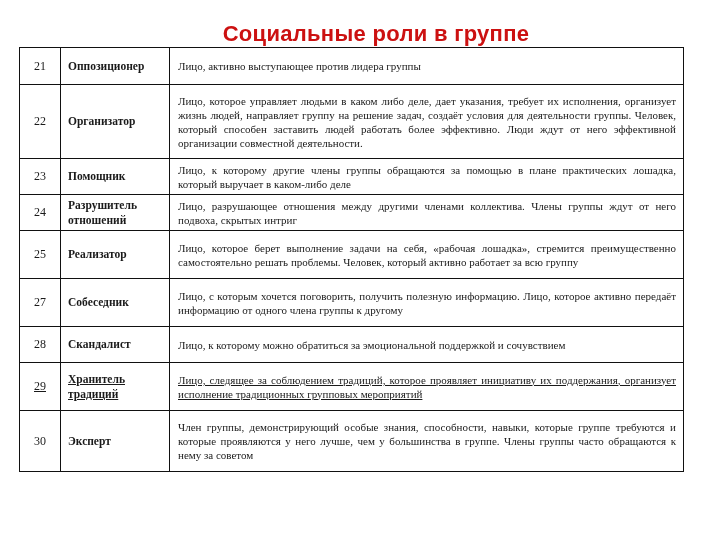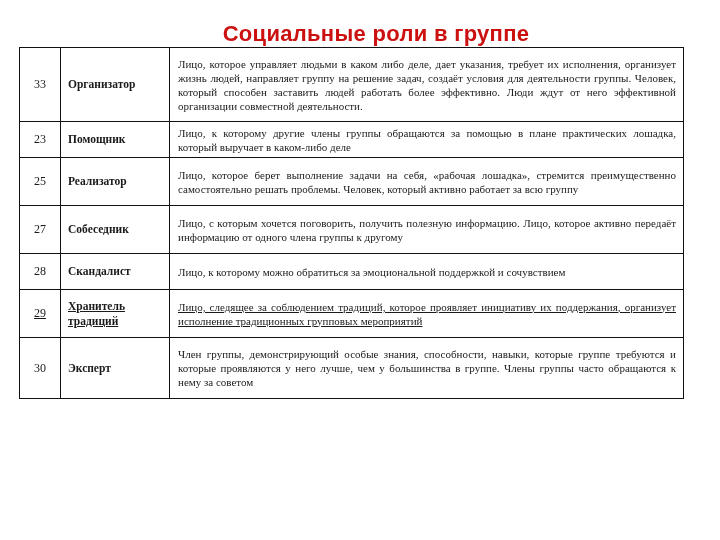--- a/index.html
+++ b/index.html
@@ -60,29 +60,39 @@
     text-align: justify;
   }
 </style>
 </head>
 <body>
 
 <div class="title">Социальные роли в группе</div>
 
 <table class="roles">
   <tbody id="roles-body">
+    <tr style="height: 37px;">
+      <td class="num">21</td>
+      <td class="role">Оппозиционер</td>
+      <td class="desc">Лицо, активно выступающее против лидера группы</td>
+    </tr>
     <tr style="height: 74px;">
-      <td class="num">33</td>
+      <td class="num">22</td>
       <td class="role">Организатор</td>
       <td class="desc">Лицо, которое управляет людьми в каком либо деле, дает указания, требует их исполнения, организует жизнь людей, направляет группу на решение задач, создаёт условия для деятельности группы. Человек, который способен заставить людей работать более эффективно. Люди ждут от него эффективной организации совместной деятельности.</td>
     </tr>
     <tr style="height: 36px;">
       <td class="num">23</td>
       <td class="role">Помощник</td>
       <td class="desc">Лицо, к которому другие члены группы обращаются за помощью в плане практических лошадка, который выручает в каком-либо деле</td>
+    </tr>
+    <tr style="height: 36px;">
+      <td class="num">24</td>
+      <td class="role">Разрушитель отношений</td>
+      <td class="desc">Лицо, разрушающее отношения между другими членами коллектива. Члены группы ждут от него подвоха, скрытых интриг</td>
     </tr>
     <tr style="height: 48px;">
       <td class="num">25</td>
       <td class="role">Реализатор</td>
       <td class="desc">Лицо, которое берет выполнение задачи на себя, «рабочая лошадка», стремится преимущественно самостоятельно решать проблемы. Человек, который активно работает за всю группу</td>
     </tr>
     <tr style="height: 48px;">
       <td class="num">27</td>
       <td class="role">Собеседник</td>
       <td class="desc">Лицо, с которым хочется поговорить, получить полезную информацию. Лицо, которое активно передаёт информацию от одного члена группы к другому</td>

